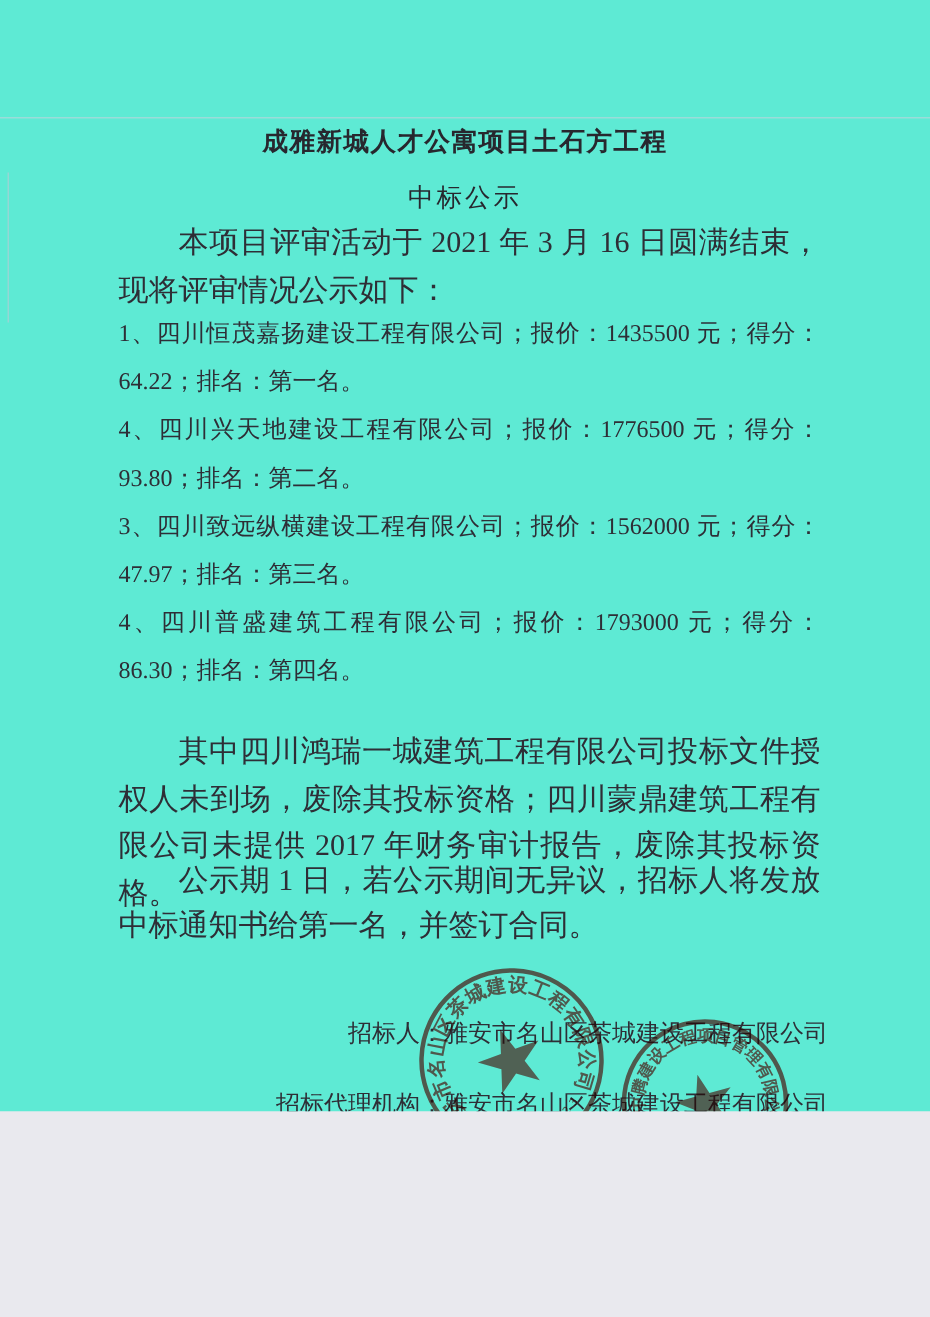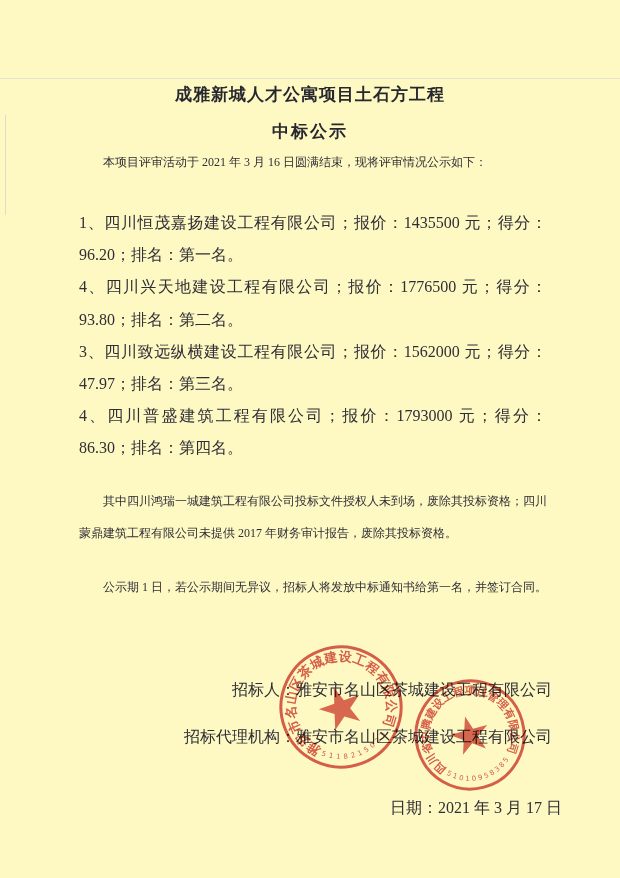--- a/index.html
+++ b/index.html
@@ -1,22 +1,22 @@
 <!DOCTYPE html>
 <html><head>
 <meta charset="utf-8">
 <style>
   html, body { margin: 0; padding: 0; }
   body { background: #e9e9ee; }
   .page {
     position: relative;
     width: 620px;
-    height: 878px;
+    height: 741px;
     margin: 0 auto;
-    background: #fef9c3;
+    background: #5eead4;
     overflow: hidden;
     font-family: "Liberation Serif", "DejaVu Serif", serif;
     color: #2e2e36;
   }
   
   .scan-line-h {
     position: absolute; left: 0; top: 78px; width: 620px; height: 1px;
     background: rgba(205,208,220,0.55);
   }
   .scan-line-v {
@@ -24,25 +24,25 @@
     background: rgba(195,198,212,0.55);
   }
   .doc-title {
     position: absolute; top: 83px; left: 0; width: 620px;
     margin: 0; text-align: center;
     font-size: 17px; font-weight: bold; letter-spacing: 1px; color: #27272e;
   }
   .doc-subtitle {
     position: absolute; top: 120px; left: 0; width: 620px;
     margin: 0; text-align: center;
-    font-size: 17px; font-weight: bold; letter-spacing: 2px; color: #27272e;
+    font-size: 17px; font-weight: normal; letter-spacing: 2px; color: #27272e;
   }
   .para {
     position: absolute; left: 79px; width: 468px; margin: 0;
-    font-size: 12px; line-height: 32px; text-align: justify;
+    font-size: 20px; line-height: 32px; text-align: justify;
   }
   .indent { text-indent: 2em; }
   .intro { top: 146px; }
   .bidders { position: absolute; top: 207px; left: 79px; width: 468px; }
   .bidders p {
     margin: 0; font-size: 16px; line-height: 32.2px; text-align: justify;
   }
   .disqualification { top: 486px; line-height: 31.5px; }
   .publicity { top: 572px; line-height: 30px; }
   .signature {
@@ -73,21 +73,21 @@
 
   <div class="scan-line-h"></div>
   <div class="scan-line-v"></div>
 
   <h1 class="doc-title">成雅新城人才公寓项目土石方工程</h1>
   <h2 class="doc-subtitle">中标公示</h2>
 
   <p class="para indent intro">本项目评审活动于 2021 年 3 月 16 日圆满结束，现将评审情况公示如下：</p>
 
   <div class="bidders">
-    <p>1、四川恒茂嘉扬建设工程有限公司；报价：1435500 元；得分：96.20；排名：第一名。</p>
+    <p>1、四川恒茂嘉扬建设工程有限公司；报价：1435500 元；得分：64.22；排名：第一名。</p>
     <p>4、四川兴天地建设工程有限公司；报价：1776500 元；得分：93.80；排名：第二名。</p>
     <p>3、四川致远纵横建设工程有限公司；报价：1562000 元；得分：47.97；排名：第三名。</p>
     <p>4、四川普盛建筑工程有限公司；报价：1793000 元；得分：86.30；排名：第四名。</p>
   </div>
 
   <p class="para indent disqualification">其中四川鸿瑞一城建筑工程有限公司投标文件授权人未到场，废除其投标资格；四川蒙鼎建筑工程有限公司未提供 2017 年财务审计报告，废除其投标资格。</p>
 
   <p class="para indent publicity">公示期 1 日，若公示期间无异议，招标人将发放中标通知书给第一名，并签订合同。</p>
 
   <div class="signature">

